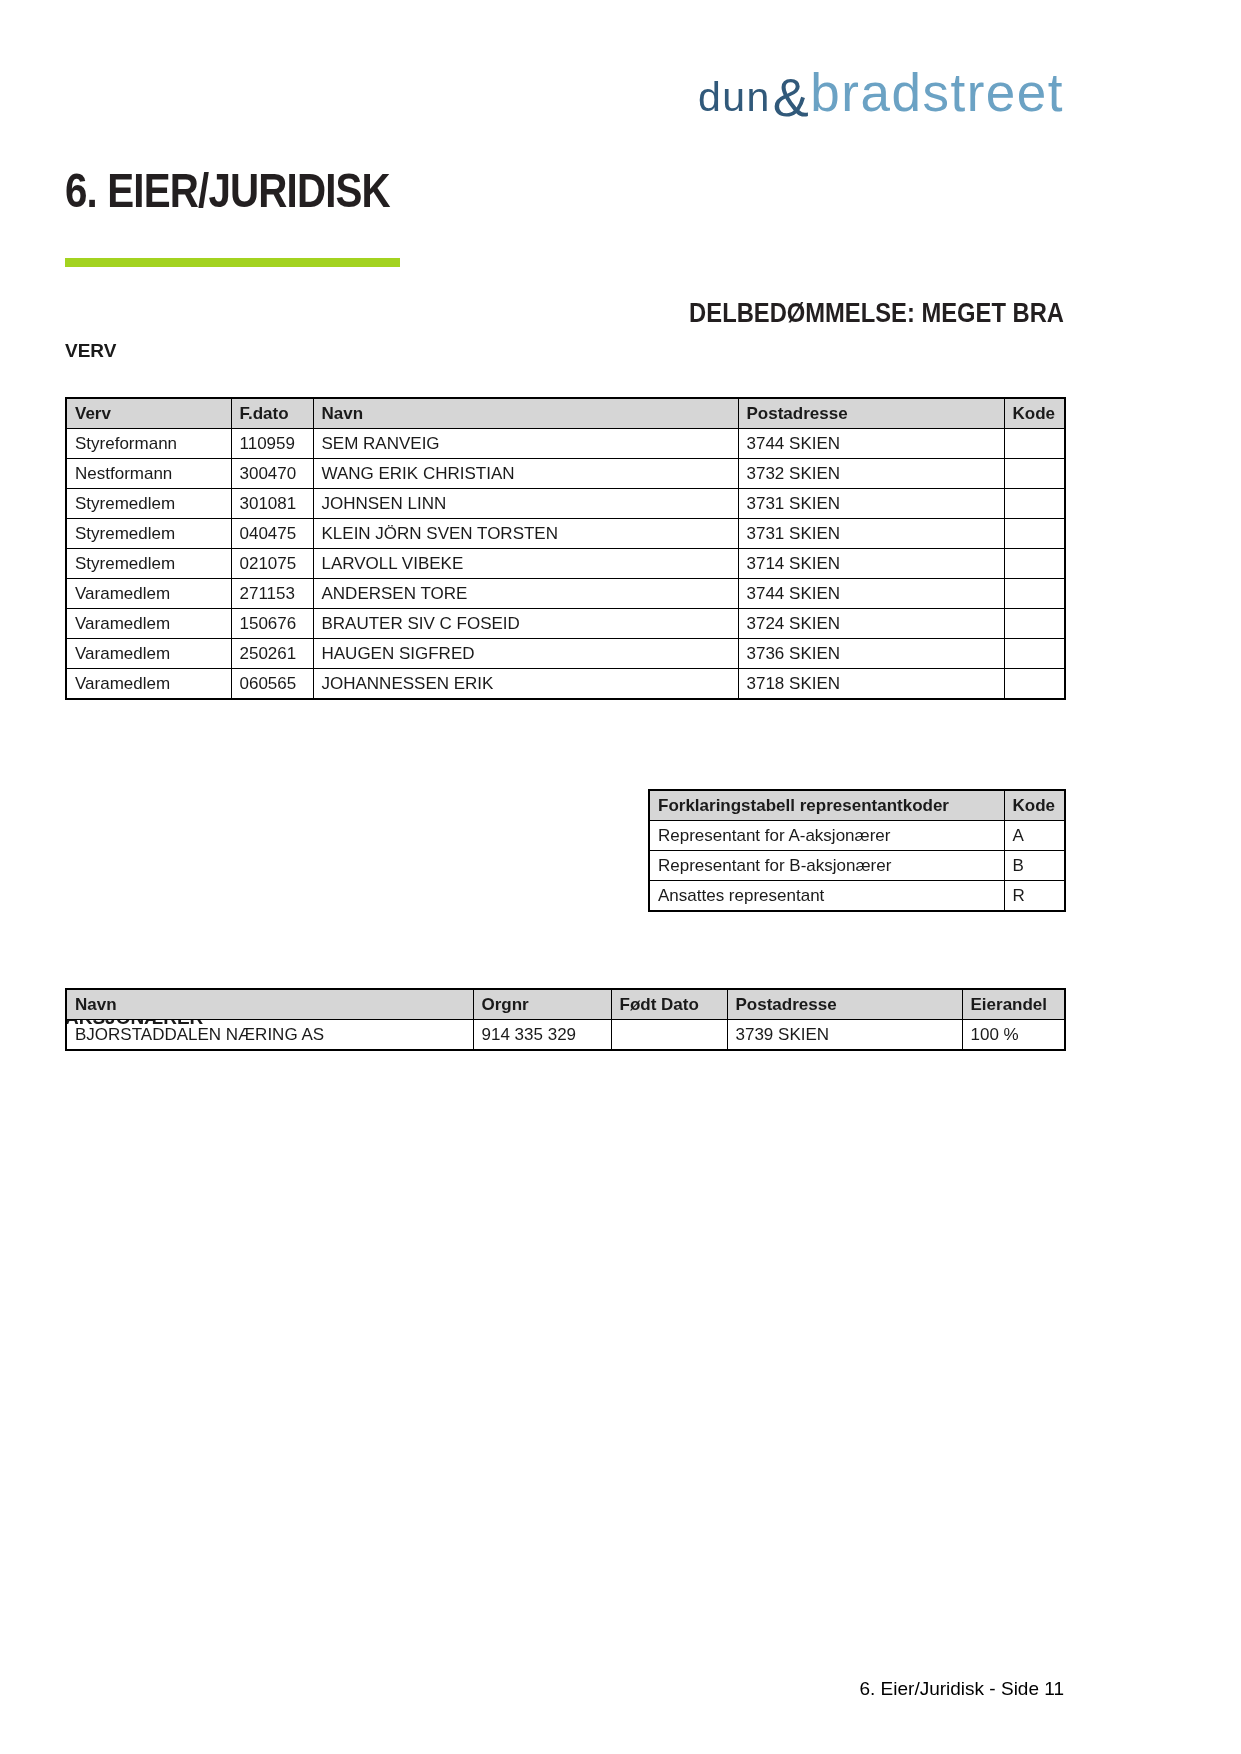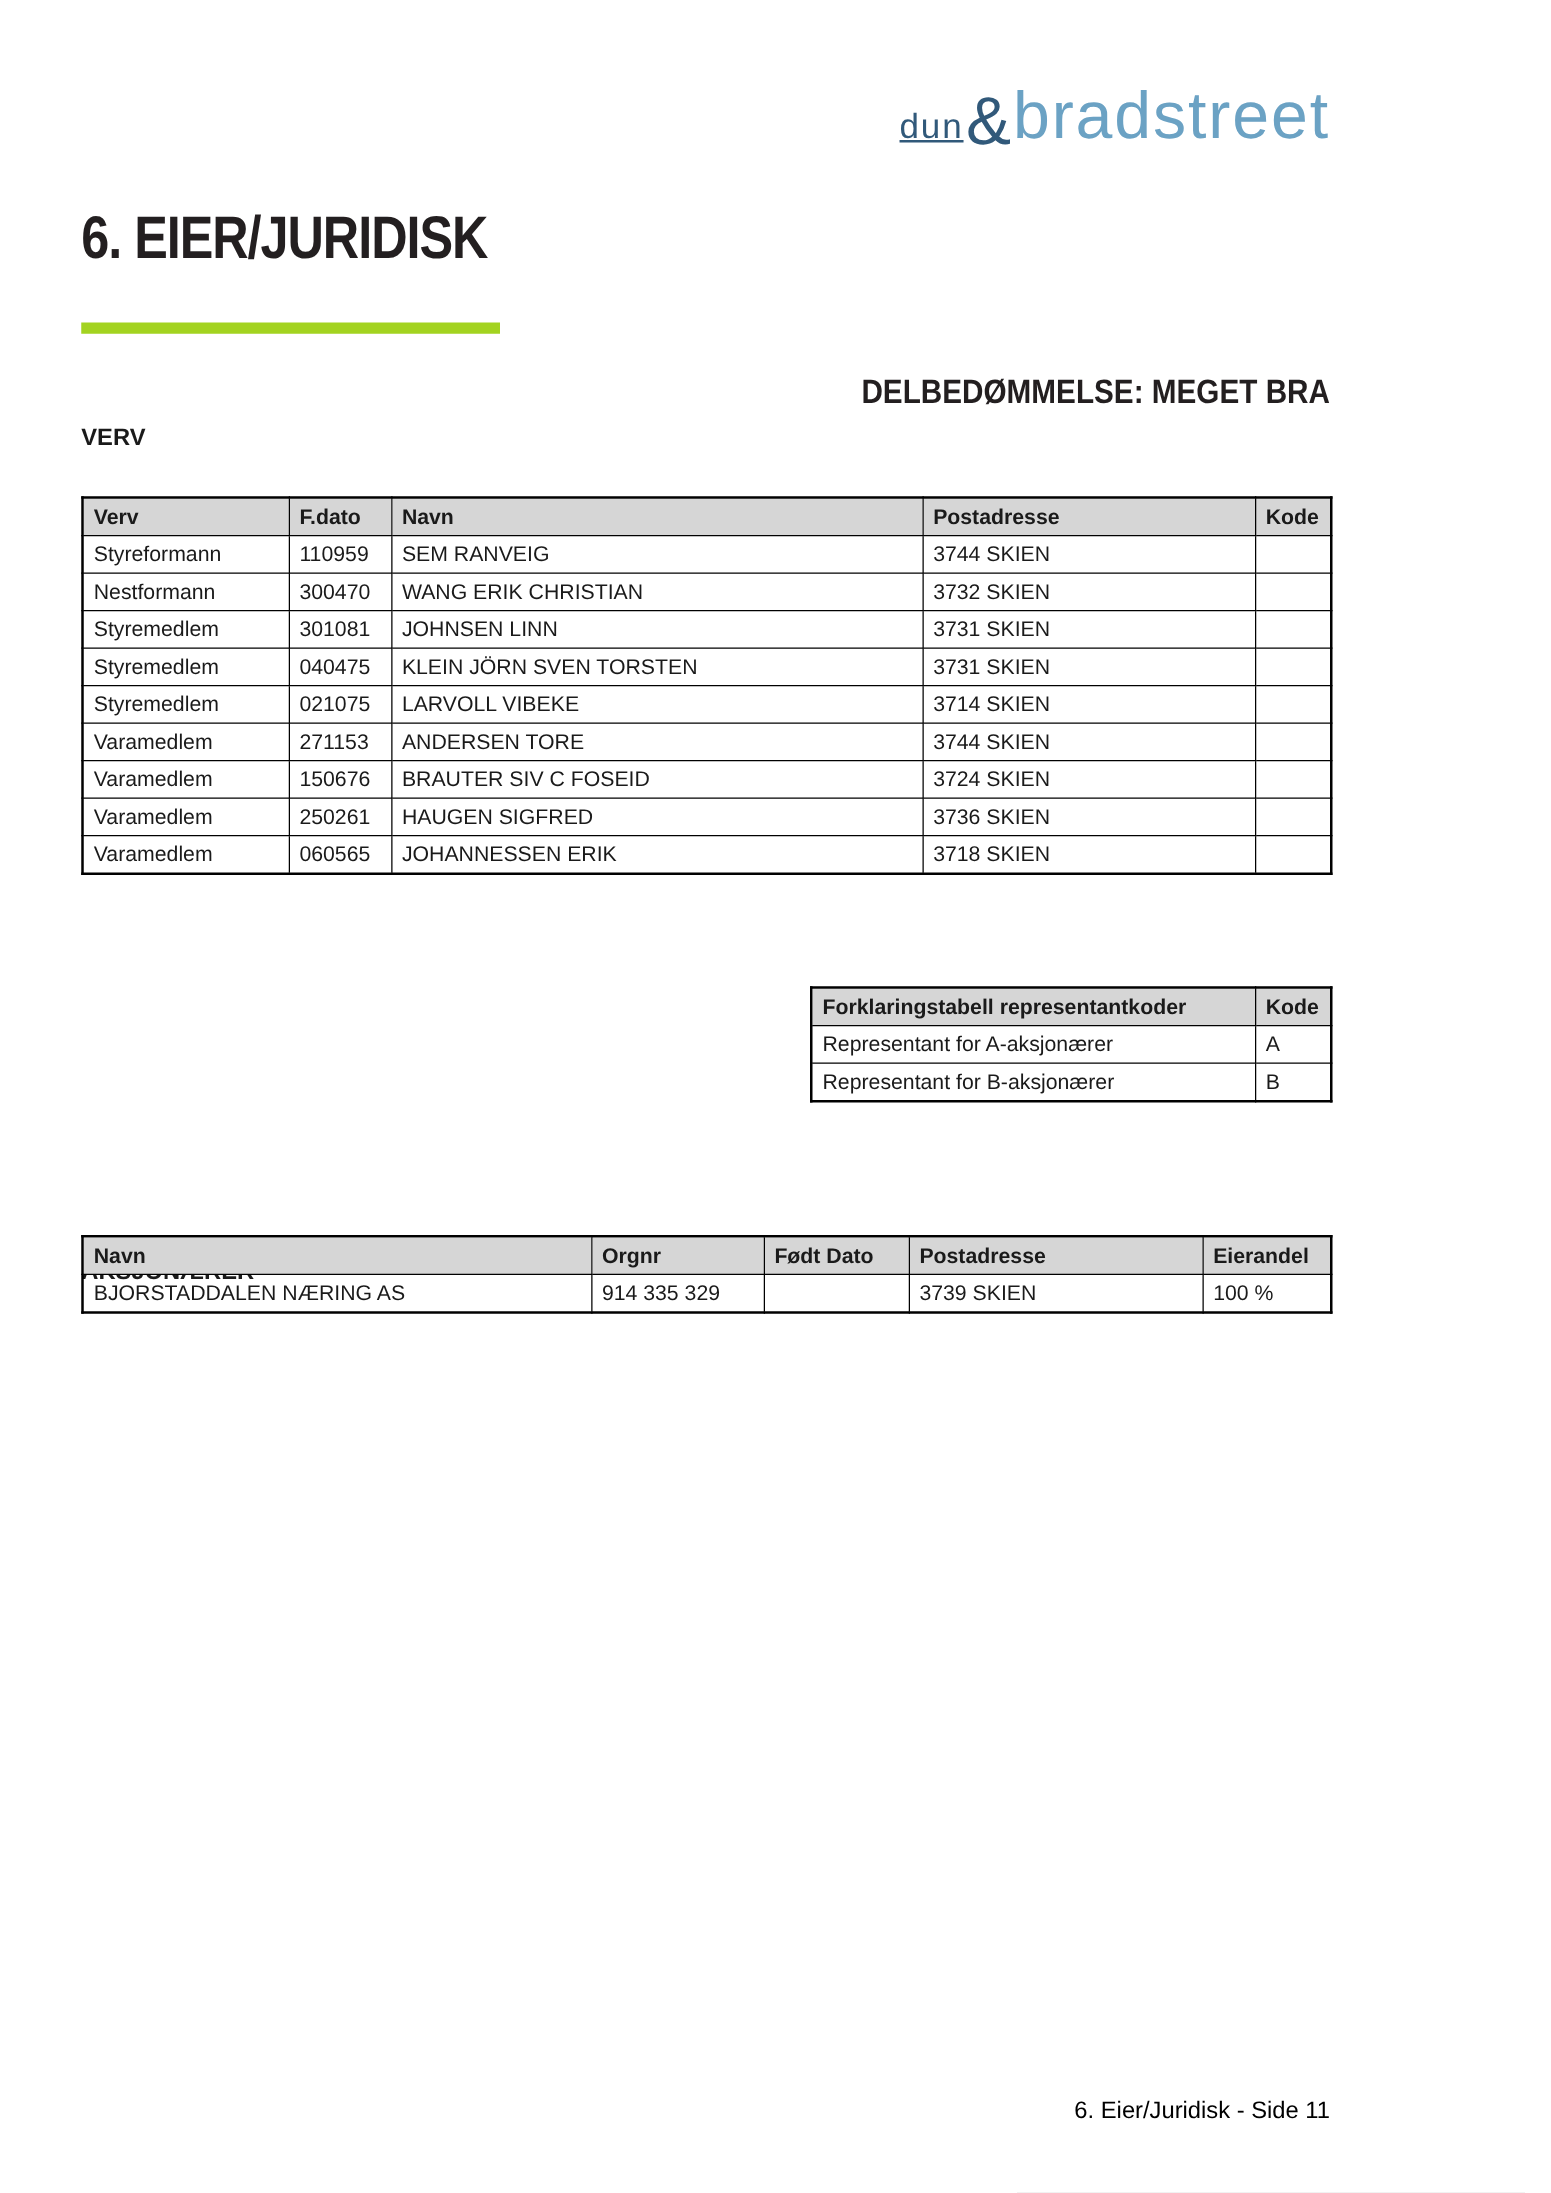--- a/index.html
+++ b/index.html
@@ -6,21 +6,21 @@
   html,body { background:#e8e8e8; }
   .page {
     position:relative; width:1241px; height:1754px; background:#ffffff;
     margin:0 auto; font-family:"Liberation Sans", sans-serif; color:#1a1a1a;
     overflow:hidden;
   }
   .content { position:absolute; left:65px; top:0; width:999px; height:100%; }
 
   
   .logo { position:absolute; top:62px; right:0; white-space:nowrap; letter-spacing:1.5px; }
-  .logo-dun  { font-size:28px; color:#31597a;text-decoration:underline; }
+  .logo-dun  { font-size:41px; color:#31597a; }
   .logo-amp  { font-size:54px; color:#31597a; margin:0 0 0 2px; vertical-align:-5px; }
   .logo-brad { font-size:53px; color:#6ba2c4; }
 
   
   .title {
     position:absolute; top:163px; left:0; font-size:48px; font-weight:bold;
     color:#231f20; letter-spacing:-1px; white-space:nowrap;
     transform:scaleX(0.84); transform-origin:left center;
   }
   .accent-bar { position:absolute; top:258px; left:0; width:335px; height:9px; }
@@ -163,20 +163,24 @@
       </thead>
       <tbody>
         <tr>
           <td>Representant for A-aksjonærer</td>
           <td>A</td>
         </tr>
         <tr>
           <td>Representant for B-aksjonærer</td>
           <td>B</td>
         </tr>
+        <tr>
+          <td>Ansattes representant</td>
+          <td>R</td>
+        </tr>
       </tbody>
     </table>
 
     <div class="section-label aksjonaerer-label">AKSJONÆRER</div>
 
     <table class="tbl aksjonaerer-table">
       <colgroup>
         <col style="width:407px">
           <col style="width:138px">
           <col style="width:116px">

